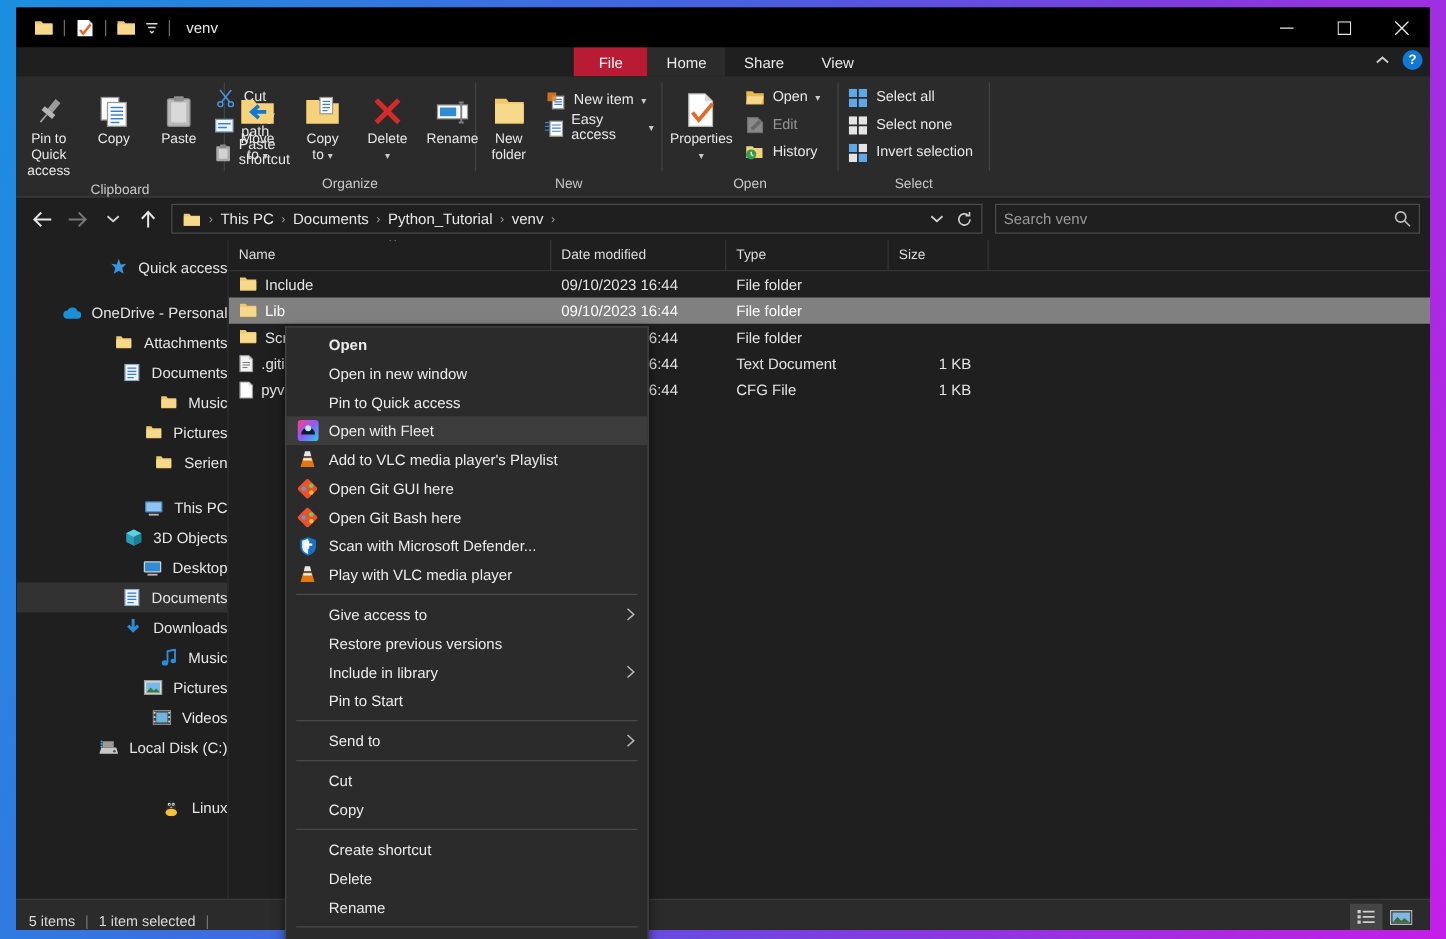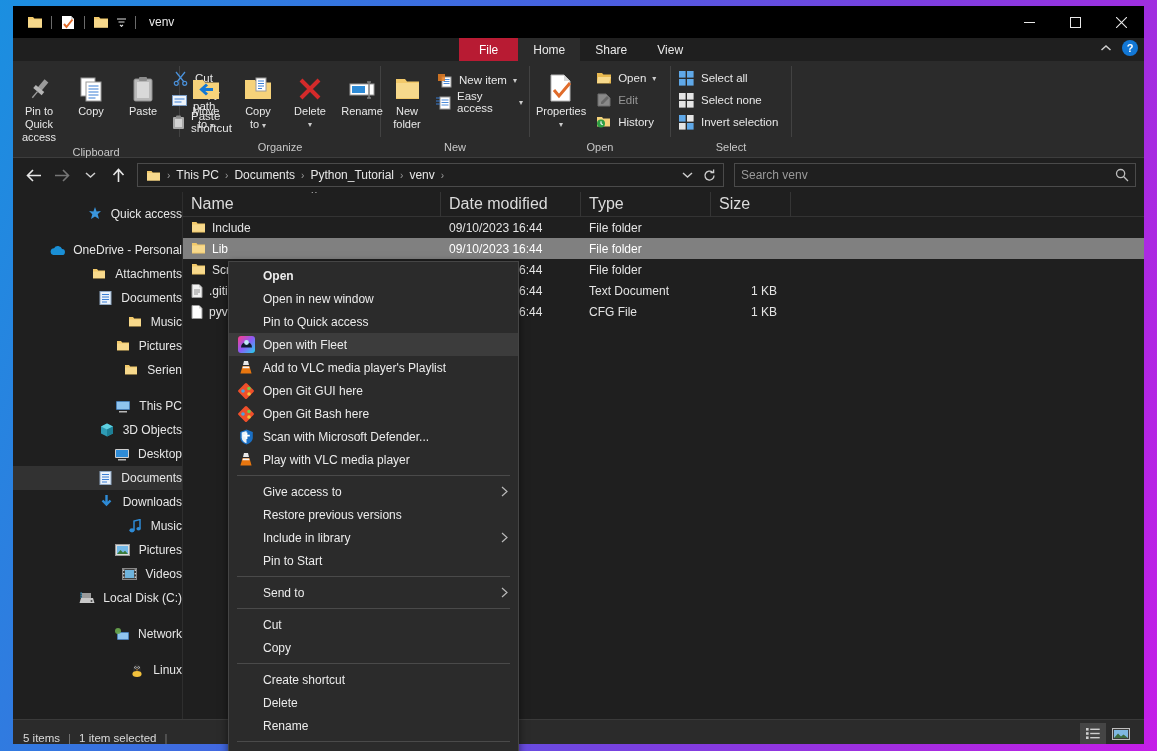--- a/index.html
+++ b/index.html
@@ -72,42 +72,42 @@
   .navbtn { width:26px;height:26px;display:flex;align-items:center;justify-content:center;
             color:#e7e7e7; font-size:15px; }
   .navbtn.dis { color:#6a6a6a; }
   .crumbbox { flex:1; height:24px; background:#1f1f1f; border:1px solid #4a4a4a; display:flex;
               align-items:center; padding: 0 4px; margin-left:4px; }
   .crumb { font-size:12px; color:#e7e7e7; padding: 2px 4px; }
   .crumb-sep { font-size:10px; color:#9d9d9d; padding: 0 2px; }
   .crumbtools { display:flex; align-items:center; margin-left:auto; gap:2px; }
   .crumbtool { width:20px;height:22px;display:flex;align-items:center;justify-content:center;
                color:#cfcfcf; font-size:11px; }
-  .searchbox { width:402px; height:24px; border:1px solid #4a4a4a; background:#1f1f1f;
+  .searchbox { width:340px; height:24px; border:1px solid #4a4a4a; background:#1f1f1f;
                display:flex; align-items:center; padding: 0 6px; margin-left:8px; }
   .searchbox input { flex:1; background:transparent; border:0; outline:0; color:#e7e7e7;
                      font-size:12px; font-family:inherit; }
   .searchbox input::placeholder { color:#9a9a9a; }
 
   
   .main { flex:1; display:flex; overflow:hidden; background:#1f1f1f; }
   .navpane { width:170px; background:#1f1f1f; padding-top:10px; overflow:hidden;
              border-right:1px solid #2e2e2e; flex:0 0 170px; }
   .navitem { height:24px; display:flex; align-items:center; font-size:12px; color:#e6e6e6;
              padding-left: 10px; gap:8px;justify-content:flex-end; }
   .navitem .ic { width:16px;height:16px;display:flex;align-items:center;justify-content:center; }
   .navitem.sel { background:#323232; }
   .navitem.lvl1 { padding-left: 40px; }
   .navspacer { height:12px; }
 
   
   .filepane { flex:1; display:flex; flex-direction:column; overflow:hidden; position:relative; }
   .colhdr { height:25px; display:flex; align-items:center; border-bottom:1px solid #333;
             position:relative; }
-  .col { font-size:16px; color:#dcdcdc; padding-left:8px; height:25px; display:flex;
+  .col { font-size:11px; color:#dcdcdc; padding-left:8px; height:25px; display:flex;
          align-items:center; border-right:1px solid #353535; position:relative; }
   .col.sorted::after { content:"^"; position:absolute; left:50%; top:-5px; font-size:11px; color:#cfcfcf; }
   .rows { flex:1; overflow:hidden; }
   .row { height:21px; display:flex; align-items:center; font-size:12px; color:#e4e4e4; }
   .row.sel { background:#808080; color:#fff; }
   .cell { padding-left:8px; overflow:hidden; white-space:nowrap; display:flex; align-items:center; gap:6px; }
   .cell.right { justify-content:flex-end; padding-right:14px; }
 
   
   .statusbar { flex:0 0 25px; background:#2b2b2b; border-top:1px solid #3a3a3a;
@@ -701,30 +701,20 @@
                 <rect x="1.5" y="2.5" width="1.3" height="1.3"></rect>
                 <rect x="1.5" y="4.5" width="1.3" height="1.3"></rect>
               </g>
             </svg>
         </span>
         <span>Local Disk (C:)</span>
       </div>
 
       <div class="navspacer"></div>
 
-      <div class="navitem">
-        <span class="ic">
-          <svg width="16" height="13" viewBox="0 0 16 13">
-              <rect x="3" y="4" width="12" height="8" rx="1" fill="#4a7fb5"></rect>
-              <rect x="4" y="5" width="10" height="6" fill="#8fc4ee"></rect>
-              <circle cx="4" cy="3" r="3" fill="#6aa84f" opacity=".9"></circle>
-            </svg>
-        </span>
-        <span>Network</span>
-      </div>
 
       <div class="navspacer"></div>
 
       <div class="navitem">
         <span class="ic">
           <svg width="12" height="14" viewBox="0 0 12 14">
               <ellipse cx="6" cy="7" rx="4" ry="6" fill="#2b2b2b"></ellipse>
               <ellipse cx="6" cy="11" rx="4.6" ry="3" fill="#f2c13c"></ellipse>
               <circle cx="4.4" cy="4.5" r="1.1" fill="#fff"></circle>
               <circle cx="7.6" cy="4.5" r="1.1" fill="#fff"></circle>

